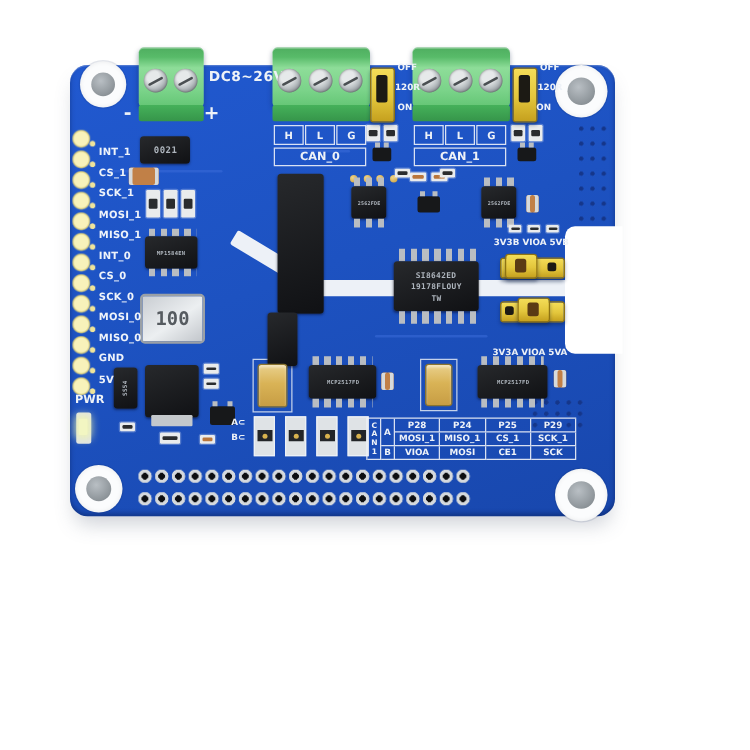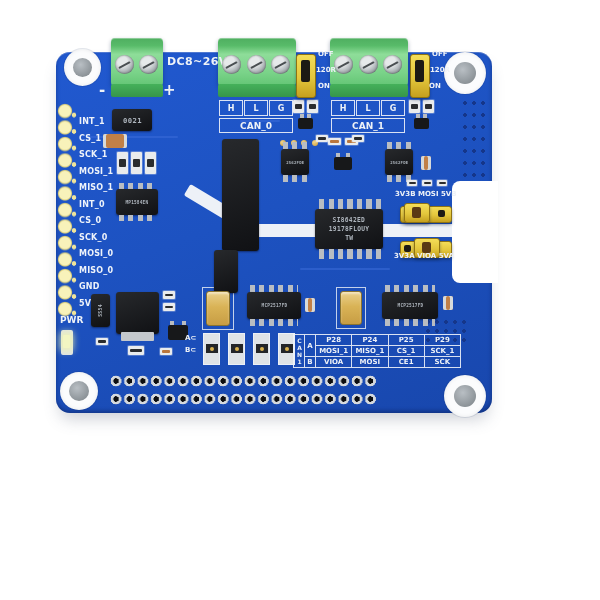--- a/index.html
+++ b/index.html
@@ -210,20 +210,23 @@
   <div class="a smd" style="left:145px;top:152px;width:11px;height:22px;">
       <span class="mid"></span>
     </div>
 
   <div class="a stubs" style="left:119px;top:183px;width:38px;height:6px;"></div>
   <div class="a blk" style="left:116px;top:189px;width:42px;height:26px;display:flex;align-items:center;justify-content:center;">
     <span class="mk" style="transform:scale(.55);">MP1584EN</span>
   </div>
   <div class="a stubs" style="left:119px;top:215px;width:38px;height:6px;"></div>
 
+  <div class="a" style="left:112px;top:235px;width:52px;height:40px;border:2px solid #9aa0a6;border-radius:4px;background:linear-gradient(145deg,#c9cdd2,#eceff1 55%,#c2c6cb);display:flex;align-items:center;justify-content:center;z-index:3;">
+    <span style="font:700 15px 'DejaVu Sans Mono',monospace;color:#565b60;">100</span>
+  </div>
 
   <div class="a blk" style="left:91px;top:294px;width:19px;height:33px;display:flex;align-items:center;justify-content:center;">
     <span class="mk" style="transform:rotate(-90deg) scale(.6);">SS54</span>
   </div>
   <div class="a blk" style="left:116px;top:292px;width:43px;height:42px;"></div>
   <div class="a" style="left:121px;top:332px;width:33px;height:9px;background:#c4c8cc;border-radius:1px;z-index:3;"></div>
   <div class="a smd" style="left:96px;top:338px;width:12px;height:7px;">
       <span class="mid"></span>
     </div>
   <div class="a smd" style="left:128px;top:346px;width:16px;height:9px;">
@@ -267,31 +270,31 @@
 
   <div class="a smd" style="left:407px;top:180px;width:10px;height:6px;">
       <span class="mid"></span>
     </div>
   <div class="a smd" style="left:422px;top:180px;width:10px;height:6px;">
       <span class="mid"></span>
     </div>
   <div class="a smd" style="left:437px;top:180px;width:10px;height:6px;">
       <span class="mid"></span>
     </div>
-  <div class="a silk" style="left:395px;top:190px;font-size:7px;">3V3B MOSI 5VB</div>
+  <div class="a silk" style="left:395px;top:190px;font-size:7px;">3V3B VIOA 5VB</div>
   <div class="a jumper" style="left:400px;top:206px;width:52px;height:17px;"></div>
   <div class="a jumper" style="left:404px;top:203px;width:26px;height:20px;"></div>
   <div class="a jslot brown" style="left:412px;top:207px;width:9px;height:11px;"></div>
   <div class="a jslot" style="left:438px;top:210px;width:7px;height:7px;"></div>
 
   <div class="a jumper" style="left:400px;top:241px;width:52px;height:17px;"></div>
   <div class="a jumper" style="left:414px;top:238px;width:26px;height:20px;"></div>
   <div class="a jslot brown" style="left:422px;top:242px;width:9px;height:11px;"></div>
   <div class="a jslot" style="left:404px;top:245px;width:7px;height:7px;"></div>
-  <div class="a silk" style="left:394px;top:252px;font-size:7px;text-align:center;">3V3A VIOA 5VA</div>
+  <div class="a silk" style="left:394px;top:278px;font-size:7px;text-align:center;">3V3A VIOA 5VA</div>
 
   <div class="a xframe" style="left:202px;top:287px;width:32px;height:43px;"></div>
   <div class="a xtal" style="left:206px;top:291px;width:24px;height:35px;"></div>
   <div class="a stubs" style="left:250px;top:285px;width:48px;height:7px;"></div>
   <div class="a blk" style="left:247px;top:292px;width:54px;height:27px;display:flex;align-items:center;justify-content:center;">
     <span class="mk" style="transform:scale(.55);">MCP2517FD</span>
   </div>
   <div class="a stubs" style="left:250px;top:319px;width:48px;height:7px;"></div>
   <div class="a cap-or" style="left:305px;top:298px;width:10px;height:14px;"></div>
 

